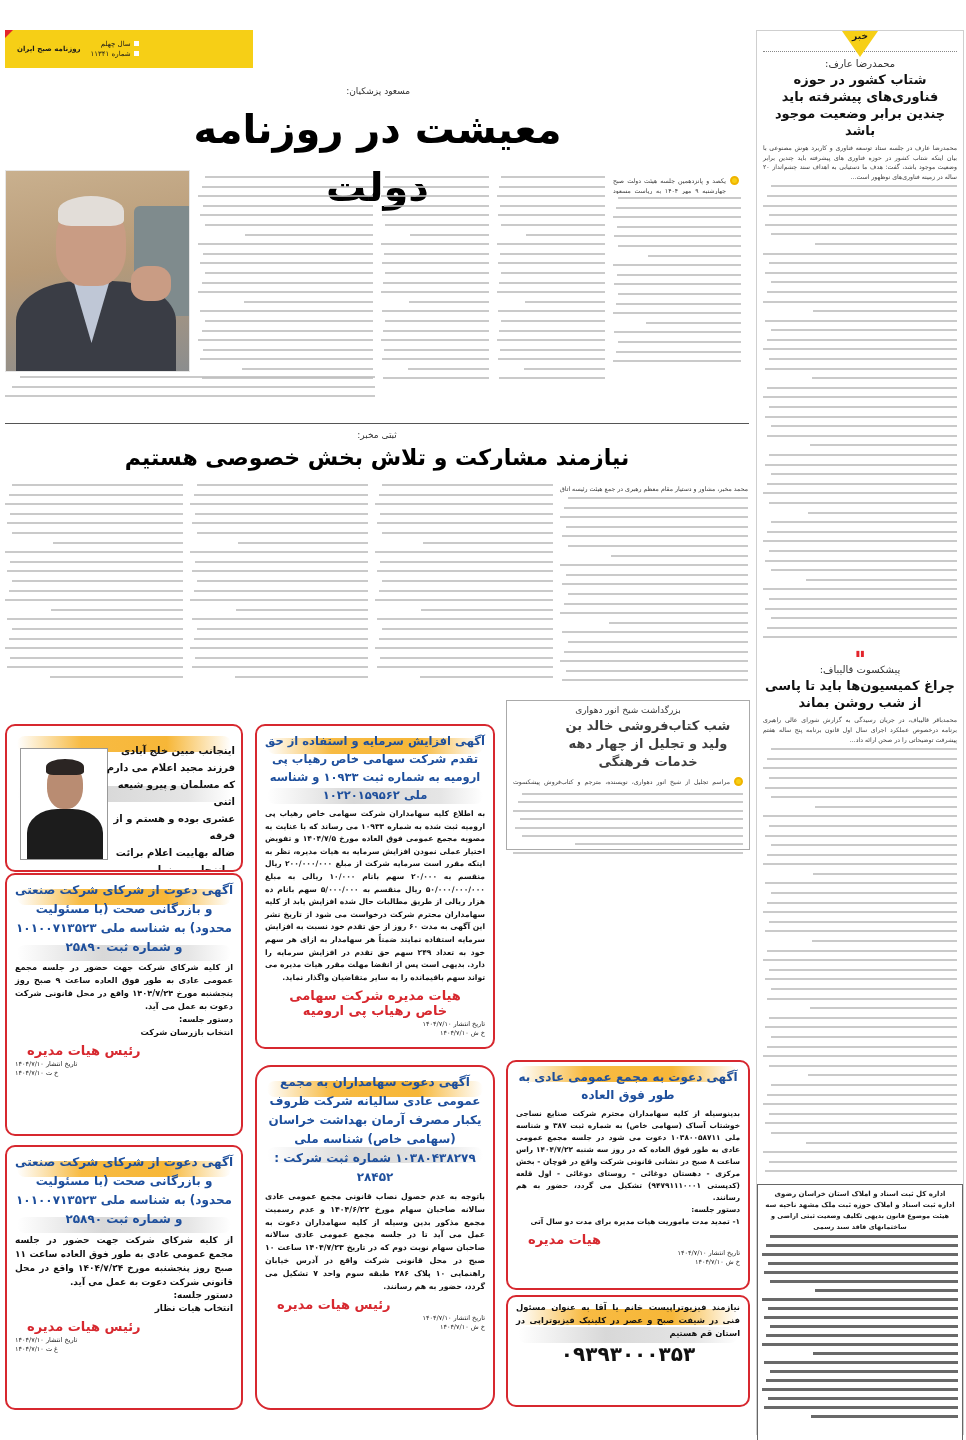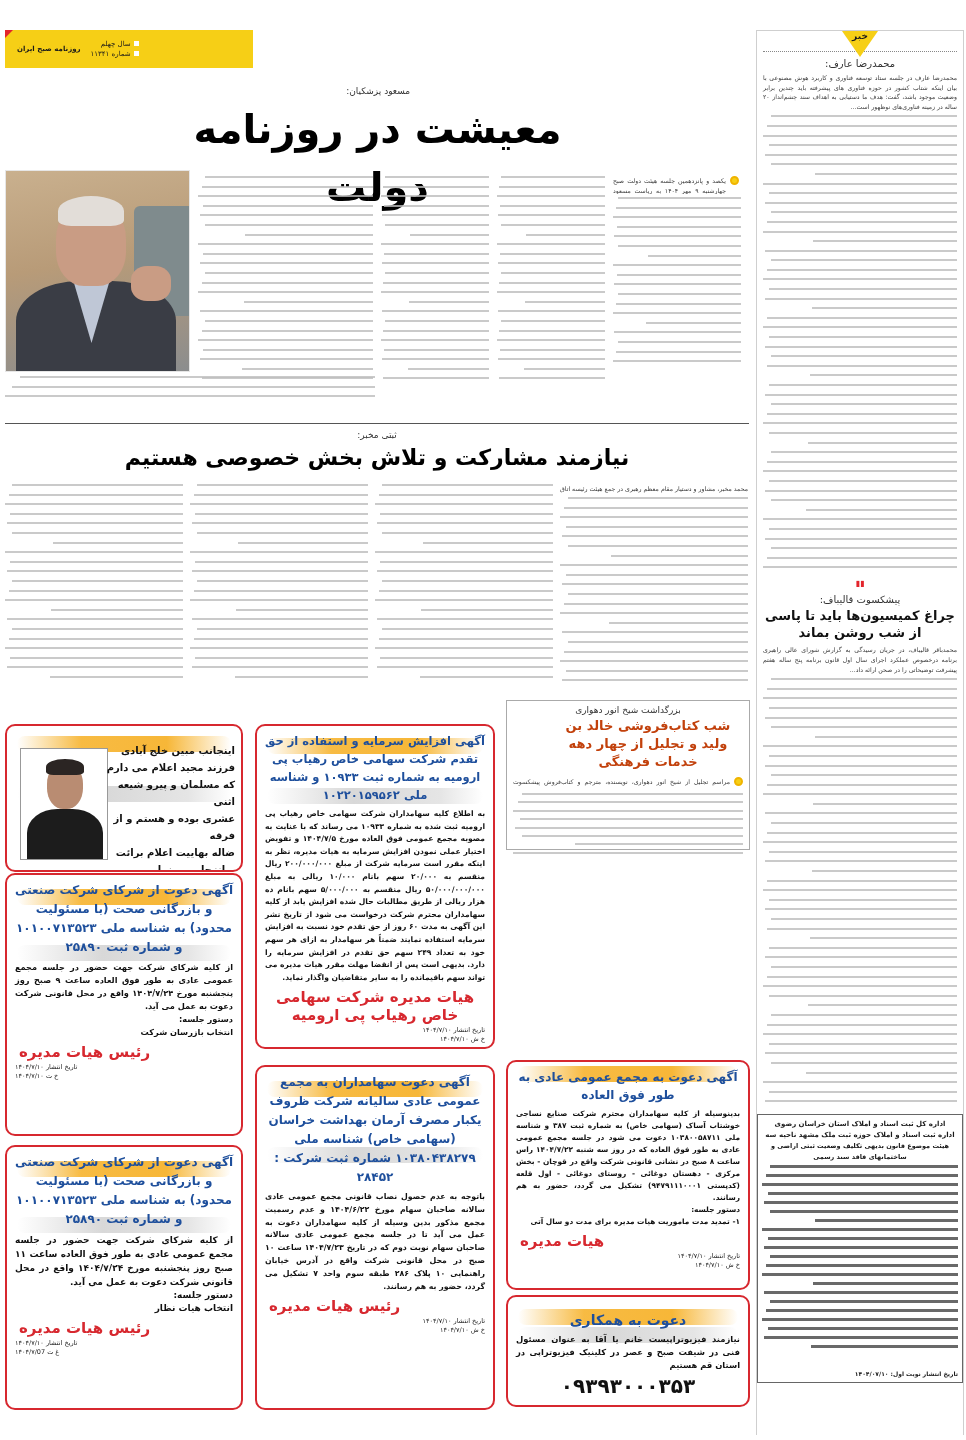--- a/index.html
+++ b/index.html
@@ -60,36 +60,36 @@
   .s2-kicker { position: absolute; left: 5px; top: 430px; width: 744px; font-size: 9px; color: #333; text-align: center; }
   .s2-headline { position: absolute; left: 5px; top: 445px; width: 744px; font-size: 22px; font-weight: bold; color: #000; text-align: center; letter-spacing: -0.5px; }
   .s2-col { position: absolute; top: 484px; height: 205px; }
 
   
   .ad { position: absolute; border: 2px solid #d7282f; border-radius: 10px; overflow: hidden; background: #ffffff; }
   .ad .streak { position: absolute; left: 10px; right: 10px; height: 16px; background: linear-gradient(90deg, rgba(246,175,34,0) 0%, rgba(246,175,34,.85) 30%, rgba(246,175,34,.9) 70%, rgba(246,175,34,0) 100%); border-radius: 8px; }
   .ad .streak.grey { background: linear-gradient(90deg, rgba(180,180,180,0) 0%, rgba(190,190,190,.6) 40%, rgba(190,190,190,.4) 80%, rgba(190,190,190,0) 100%); }
   .ad-title { position: relative; color: #1e4f9c; font-weight: bold; text-align: center; font-size: 12.5px; line-height: 18px; padding: 6px 6px 0; }
   .ad-body { position: relative; font-size: 8.2px; font-weight: bold; color: #111; line-height: 13px; text-align: justify; padding: 4px 8px 0; }
-  .ad-sign { position: relative; color: #d7282f; font-weight: bold; font-size: 15px; padding: 4px 12px 0; }
+  .ad-sign { position: relative; color: #d7282f; font-weight: bold; font-size: 13px; padding: 4px 20px 0; }
   .ad-dates { position: relative; font-size: 6.5px; color: #222; padding: 2px 8px; text-align: right; line-height: 9px; direction: rtl; }
   .ad-dates.left { text-align: left; }
 
   .ad-photo-frame { position: absolute; left: 13px; top: 49px; width: 88px; height: 112px; border: 1px solid #999; background: #fff; overflow: hidden; }
   .ad-photo-frame .p-head { position: absolute; left: 26px; top: 14px; width: 36px; height: 46px; background: #b98c72; border-radius: 45%; }
   .ad-photo-frame .p-hair { position: absolute; left: 25px; top: 10px; width: 38px; height: 16px; background: #2b2523; border-radius: 50% 50% 20% 20%; }
   .ad-photo-frame .p-body { position: absolute; left: 6px; top: 60px; width: 76px; height: 60px; background: #1c1c1c; border-radius: 40% 40% 0 0; }
   .ad-declare { position: absolute; right: 6px; top: 52px; width: 135px; font-size: 10px; font-weight: bold; line-height: 17px; color: #111; text-align: right; }
 
   .ad-phone { position: relative; text-align: center; font-size: 20px; font-weight: bold; color: #111; letter-spacing: 1px; padding-top: 2px; }
 
   
   .culture { position: absolute; left: 506px; top: 700px; width: 244px; height: 150px; border: 1px solid #aaa; padding: 4px 6px; }
   .culture-kicker { font-size: 9px; color: #333; text-align: center; }
-  .culture-h { font-size: 13px; font-weight: bold; line-height: 18px; text-align: center; margin-top: 2px; color: #c2410c; margin-left: 40px; }
+  .culture-h { font-size: 13px; font-weight: bold; line-height: 18px; text-align: center; margin-top: 2px; color: #404040; margin-left: 40px; }
   .culture-body { margin-top: 6px; height: 85px; }
   .culture-body span { margin-bottom: 6.4px; }
 </style>
 </head>
 <body>
 
 <div class="masthead">
   <div class="mh-yellow">
     <div class="corner"></div>
     <div class="mh-logo-small">روزنامه صبح ایران</div>
@@ -99,20 +99,21 @@
     </div>
   </div>
 </div>
 
 <aside class="news-col">
   <div class="news-tab"></div>
   <div class="news-tab-label">خبر</div>
   <div class="dotted-sep"></div>
 
   <div class="kicker">محمدرضا عارف:</div>
+  <h2 class="news-h">شتاب کشور در حوزه فناوری‌های پیشرفته باید چندین برابر وضعیت موجود باشد</h2>
   <div class="body-text" style="margin-top:4px;">محمدرضا عارف در جلسه ستاد توسعه فناوری و کاربرد هوش مصنوعی با بیان اینکه شتاب کشور در حوزه فناوری های پیشرفته باید چندین برابر وضعیت موجود باشد، گفت: هدف ما دستیابی به اهداف سند چشم‌انداز ۲۰ ساله در زمینه فناوری‌های نوظهور است...</div>
   <div class="filler-lines news-body-1" id="fill-news1">
       <span style="width: 96%; margin-left: auto;"></span>
       <span style="width: 98%; margin-left: auto;"></span>
       <span style="width: 100%; margin-left: auto;"></span>
       <span style="width: 97%; margin-left: auto;"></span>
       <span style="width: 99%; margin-left: auto;"></span>
       <span style="width: 96%; margin-left: auto;"></span>
       <span style="width: 73%; margin-left: auto;"></span>
       <span style="width: 100%; margin-left: auto;"></span>
@@ -506,37 +507,37 @@
 <div class="ad" style="left:5px;top:1145px;width:238px;height:265px;">
   <div class="streak" style="top:14px;"></div>
   <div class="streak grey" style="top:70px;"></div>
   <div class="ad-title" style="font-size:12px;line-height:19px;">آگهی دعوت از شرکای شرکت صنعتی و بازرگانی صحت (با مسئولیت محدود) به شناسه ملی ۱۰۱۰۰۷۱۳۵۲۳ و شماره ثبت ۲۵۸۹۰</div>
   <div class="ad-body" style="font-size:9px;line-height:14px;">از کلیه شرکای شرکت جهت حضور در جلسه مجمع عمومی عادی به طور فوق العاده ساعت ۱۱ صبح روز پنجشنبه مورخ ۱۴۰۴/۷/۲۴ واقع در محل قانونی شرکت دعوت به عمل می آید.</div>
   <div class="ad-body" style="padding-top:0;font-size:9px;">دستور جلسه:</div>
   <div class="ad-body" style="padding-top:0;font-size:9px;">انتخاب هیات نظار</div>
   <div class="ad-sign" style="text-align:left;">رئیس هیات مدیره</div>
   <div class="ad-dates left">
     <div>تاریخ انتشار ۱۴۰۴/۷/۱۰</div>
-    <div>غ ت ۱۴۰۴/۷/07</div>
+    <div>غ ت ۱۴۰۴/۷/۱۰</div>
   </div>
 </div>
 
 <div class="ad" style="left:255px;top:724px;width:240px;height:325px;">
   <div class="streak" style="top:12px;"></div>
   <div class="streak grey" style="top:62px;"></div>
   <div class="ad-title" style="font-size:11.5px;line-height:18px;">آگهی افزایش سرمایه و استفاده از حق تقدم شرکت سهامی خاص رهیاب پی ارومیه به شماره ثبت ۱۰۹۳۳ و شناسه ملی ۱۰۲۲۰۱۵۹۵۶۲</div>
   <div class="ad-body" style="font-size:7.6px;line-height:12.6px;">به اطلاع کلیه سهامداران شرکت سهامی خاص رهیاب پی ارومیه ثبت شده به شماره ۱۰۹۳۳ می رساند که با عنایت به مصوبه مجمع عمومی فوق العاده مورخ ۱۴۰۴/۷/۵ و تفویض اختیار عملی نمودن افزایش سرمایه به هیات مدیره، نظر به اینکه مقرر است سرمایه شرکت از مبلغ ۲۰۰/۰۰۰/۰۰۰ ریال منقسم به ۲۰/۰۰۰ سهم بانام ۱۰/۰۰۰ ریالی به مبلغ ۵۰/۰۰۰/۰۰۰/۰۰۰ ریال منقسم به ۵/۰۰۰/۰۰۰ سهم بانام ده هزار ریالی از طریق مطالبات حال شده افزایش یابد از کلیه سهامداران محترم شرکت درخواست می شود از تاریخ نشر این آگهی به مدت ۶۰ روز از حق تقدم خود نسبت به افزایش سرمایه استفاده نمایند ضمناً هر سهامدار به ازای هر سهم خود به تعداد ۲۴۹ سهم حق تقدم در افزایش سرمایه را دارد. بدیهی است پس از انقضا مهلت مقرر هیات مدیره می تواند سهم باقیمانده را به سایر متقاضیان واگذار نماید.</div>
   <div class="ad-sign" style="text-align:center;">هیات مدیره شرکت سهامی خاص رهیاب پی ارومیه</div>
   <div class="ad-dates">
     <div>تاریخ انتشار ۱۴۰۴/۷/۱۰</div>
     <div>خ ش ۱۴۰۴/۷/۱۰</div>
   </div>
 </div>
 
-<div class="ad" style="left:255px;top:1065px;width:240px;height:345px;">
+<div class="ad" style="left:255px;top:1065px;width:240px;height:345px;border-radius:16px;">
   <div class="streak" style="top:14px;"></div>
   <div class="streak grey" style="top:80px;"></div>
   <div class="ad-title" style="font-size:12px;line-height:19px;">آگهی دعوت سهامداران به مجمع عمومی عادی سالیانه شرکت ظروف یکبار مصرف آرمان بهداشت خراسان (سهامی خاص) شناسه ملی ۱۰۳۸۰۴۳۸۲۷۹ شماره ثبت شرکت : ۲۸۴۵۲</div>
   <div class="ad-body" style="font-size:7.8px;line-height:12.8px;">باتوجه به عدم حصول نصاب قانونی مجمع عمومی عادی سالانه صاحبان سهام مورخ ۱۴۰۴/۶/۲۲ و عدم رسمیت مجمع مذکور بدین وسیله از کلیه سهامداران دعوت به عمل می آید تا در جلسه مجمع عمومی عادی سالانه صاحبان سهام نوبت دوم که در تاریخ ۱۴۰۴/۷/۲۳ ساعت ۱۰ صبح در محل قانونی شرکت واقع در آدرس خیابان راهنمایی ۱۰ پلاک ۲۸۶ طبقه سوم واحد ۷ تشکیل می گردد، حضور به هم رسانند.</div>
   <div class="ad-sign" style="text-align:left;">رئیس هیات مدیره</div>
   <div class="ad-dates">
     <div>تاریخ انتشار ۱۴۰۴/۷/۱۰</div>
     <div>خ ش ۱۴۰۴/۷/۱۰</div>
   </div>
 </div>
@@ -550,16 +551,15 @@
   <div class="ad-sign" style="text-align:left;">هیات مدیره</div>
   <div class="ad-dates">
     <div>تاریخ انتشار ۱۴۰۴/۷/۱۰</div>
     <div>خ ش ۱۴۰۴/۷/۱۰</div>
   </div>
 </div>
 
 <div class="ad" style="left:506px;top:1295px;width:244px;height:112px;">
   <div class="streak" style="top:12px;"></div>
   <div class="streak grey" style="top:30px;"></div>
-  <div class="ad-title" style="font-size:14px;padding-top:14px;">دعوت به همکاری</div>
   <div class="ad-body" style="font-size:8.4px;line-height:13px;">نیازمند فیزیوتراپیست خانم یا آقا به عنوان مسئول فنی در شیفت صبح و عصر در کلینیک فیزیوتراپی در استان قم هستیم</div>
   <div class="ad-phone">۰۹۳۹۳۰۰۰۳۵۳</div>
 </div>
 
 </body></html>

